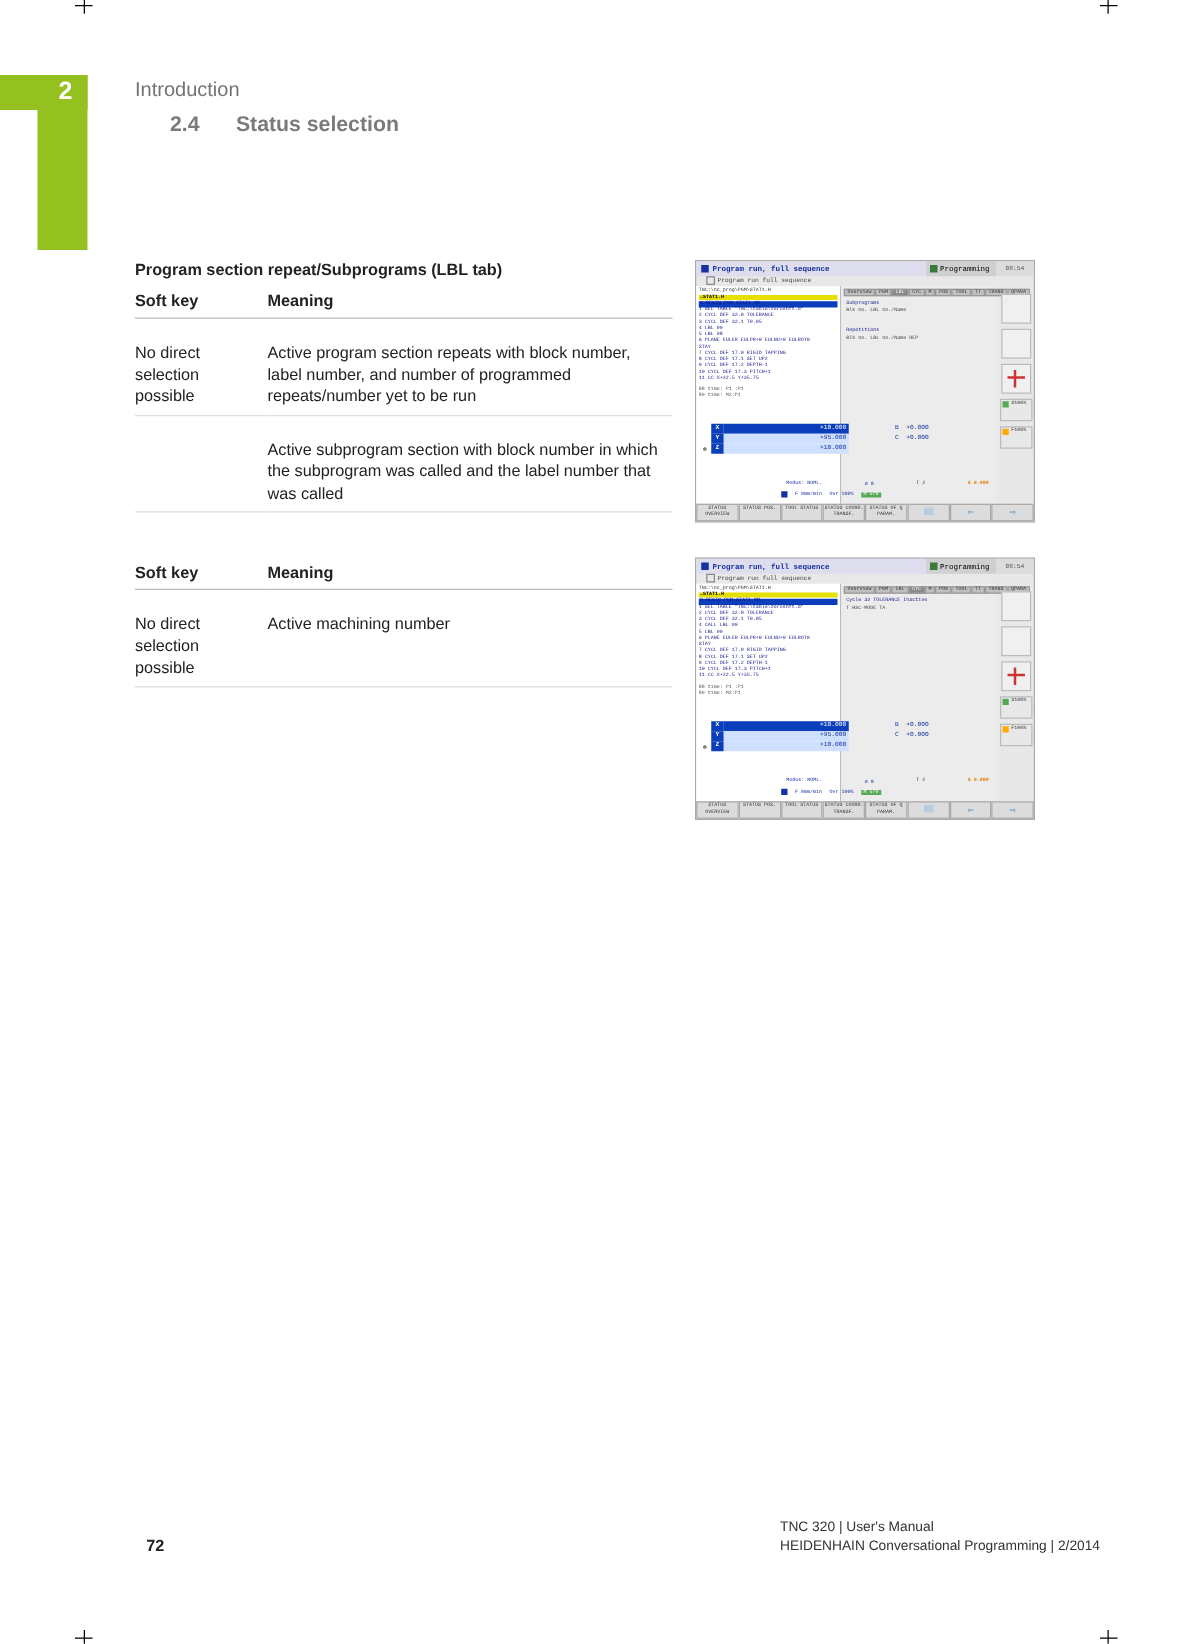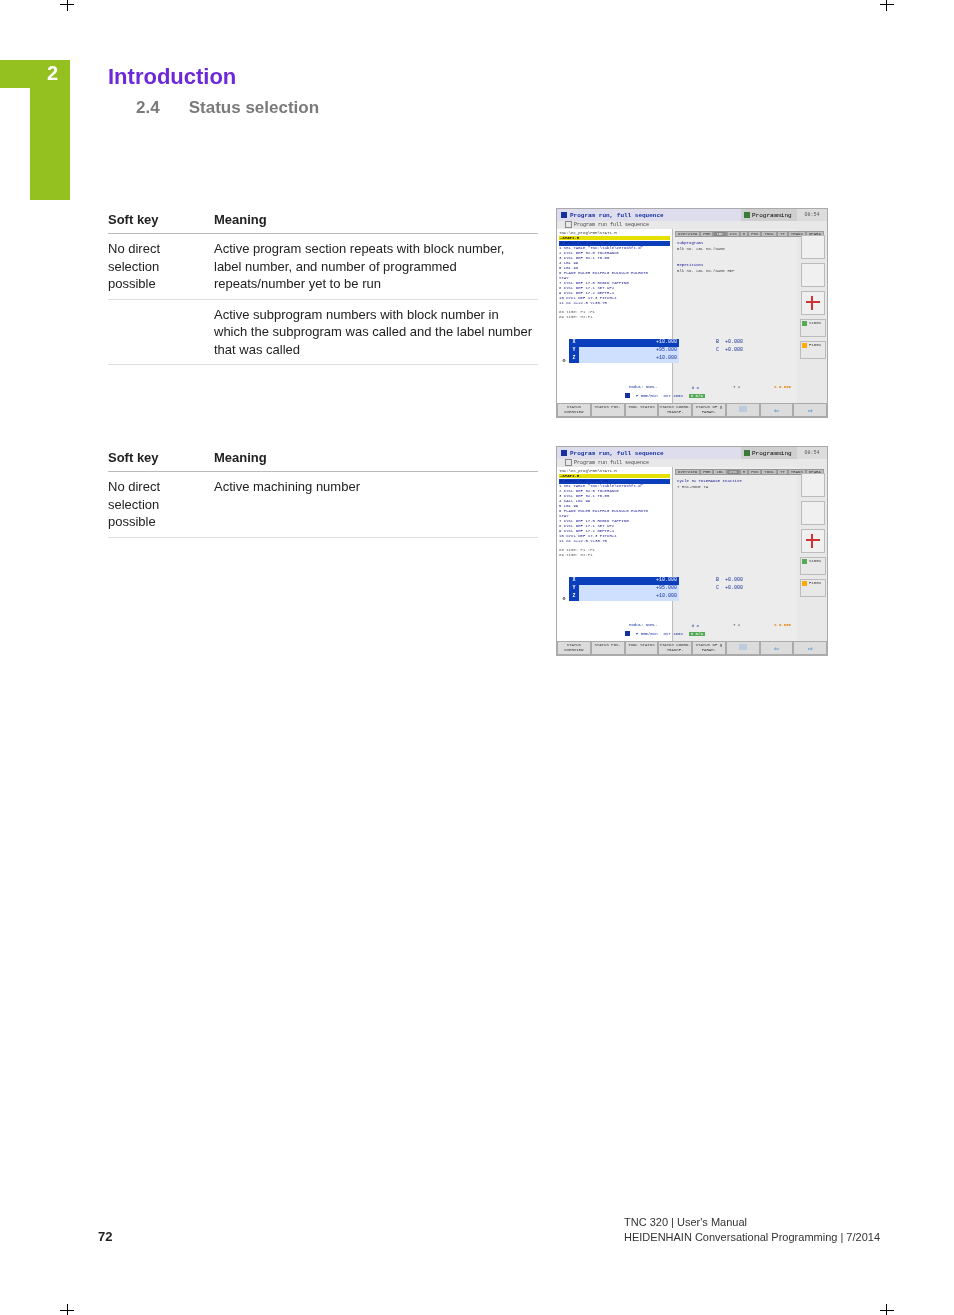--- a/index.html
+++ b/index.html
@@ -56,23 +56,23 @@
     font-weight: bold;
     font-size: 20px;
   }
 
   .headings {
     position: absolute;
     left: 38px;
     top: 0;
   }
   .h-chapter {
-    font-size: 22px;
-    font-weight: bold;
-    color: #6d28d9;
+    font-size: 16px;
+    font-weight: normal;
+    color: #737373;
     margin-top: 4px;
   }
   .h-section {
     font-size: 17px;
     font-weight: bold;
     color: #7a7a7a;
     margin-top: 8px;
   }
   .h-section .secnum { display:inline-block; width:48px;margin-left:28px; }
 
@@ -103,21 +103,21 @@
     font-size: 13px;
   }
   table.info th {
     text-align: left;
     font-weight: bold;
     padding: 4px 6px 6px 0;
     border-bottom: 1px solid #bbb;
   }
   table.info td {
     vertical-align: top;
-    padding: 6px 6px 6px 0;
+    padding: 18px 6px 6px 0;
     border-bottom: 1px solid #ddd;
     line-height: 1.35;
   }
   table.info td:first-child { width: 100px; }
 
   
   .shot {
     width: 272px;
     height: 210px;
     border: 1px solid #aaa;
@@ -187,21 +187,21 @@
   .footer {
     position: absolute;
     left: 0;
     right: 0;
     bottom: 16px;
     display: flex;
     justify-content: space-between;
     align-items: flex-end;
     font-size: 11px;
   }
-  .footer .pn { font-weight: bold; font-size: 13px; margin-left: 28px;}
+  .footer .pn { font-weight: bold; font-size: 13px; margin-left: 47px;}
   .footer .meta { text-align: left; color: #333; line-height: 1.3;}
 </style>
 </head>
 <body>
 
 <div class="crop-top-l"></div>
 <div class="crop-top-l2"></div>
 <div class="crop-top-r"></div>
 <div class="crop-top-r2"></div>
 <div class="crop-bot-l"></div>
@@ -220,35 +220,36 @@
     <div class="h-chapter">Introduction</div>
     <div class="h-section">
       <span class="secnum">2.4</span>
       <span>Status selection</span>
     </div>
   </div>
 
   <div class="content" id="content">
       <div class="two-col">
     <div class="left-col">
+      <div class="sub-heading">Program section repeat/Subprograms (LBL tab)</div>
       <table class="info">
         <thead>
               <tr>
           <th>Soft key</th>
           <th>Meaning</th>
         </tr>
             </thead>
         <tbody>
               <tr>
        <td>No direct selection possible</td>
        <td>Active program section repeats with block number, label number, and number of programmed repeats/number yet to be run</td>
      </tr>
               <tr>
        <td></td>
-       <td>Active subprogram numbers with block number in which the subprogram was called and the label number that was called</td>
+       <td>Active subprogram section with block number in which the subprogram was called and the label number that was called</td>
      </tr>
             </tbody>
       </table>
     </div>
     <div class="right-col">
   <div class="shot">
     <div class="titlebar">
       <div class="tb-left"><span class="bicon"></span>Program run, full sequence</div>
       <div class="tb-mid"><span class="gicon"></span>Programming</div>
       <div class="tb-right">08:54</div>
@@ -482,16 +483,16 @@
             </div>
   </div>
         </div>
   </div>
     </div>
 
   <div class="footer">
     <div class="pn">72</div>
     <div class="meta">
       <div>TNC 320 | User's Manual</div>
-      <div>HEIDENHAIN Conversational Programming | 7/2014</div>
+      <div>HEIDENHAIN Conversational Programming | 2/2014</div>
     </div>
   </div>
 </div>
 
 </body></html>

